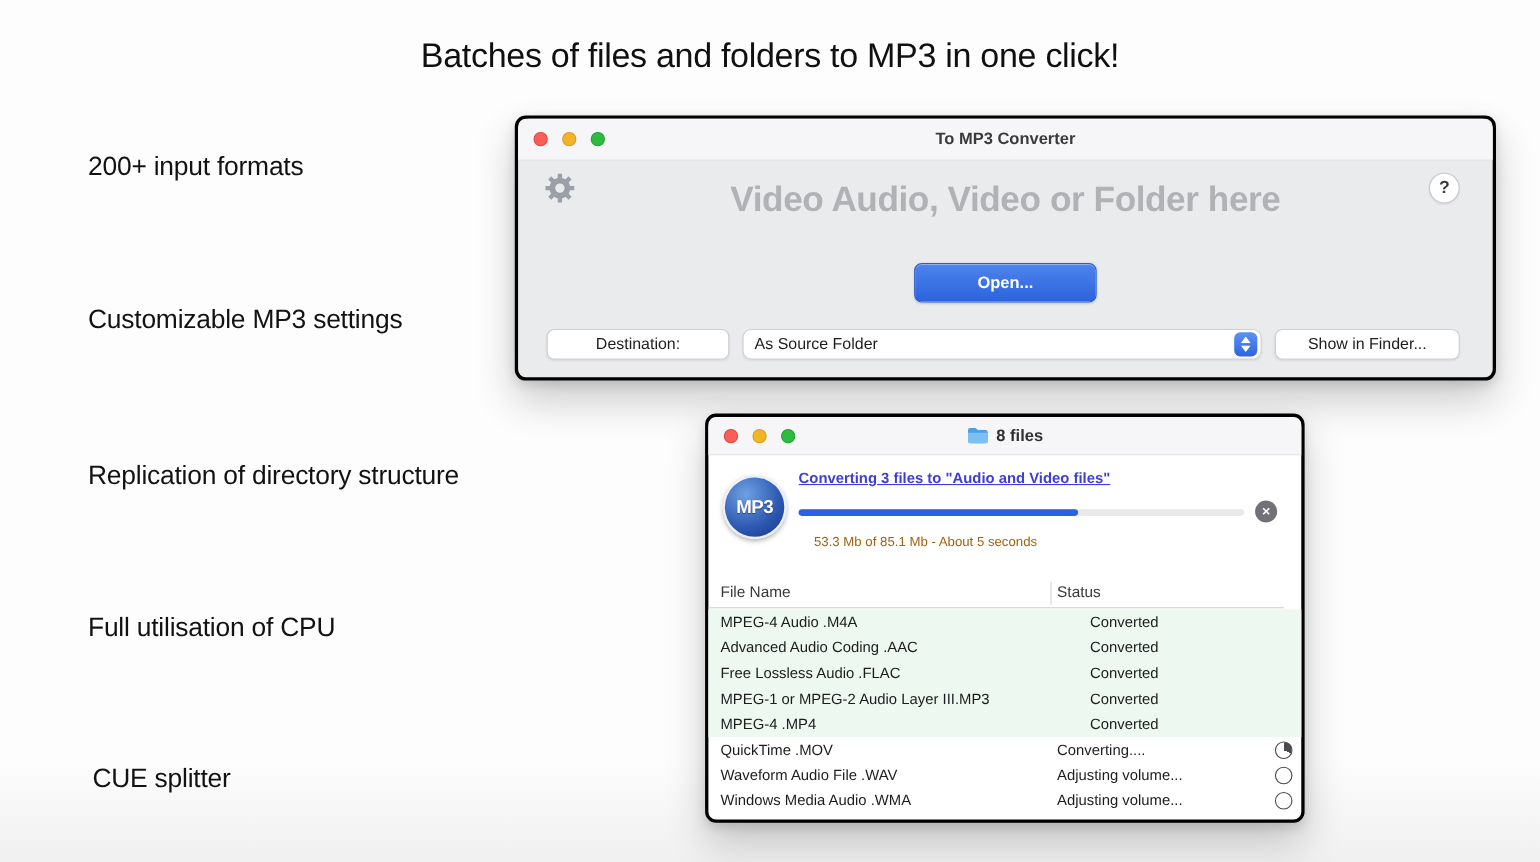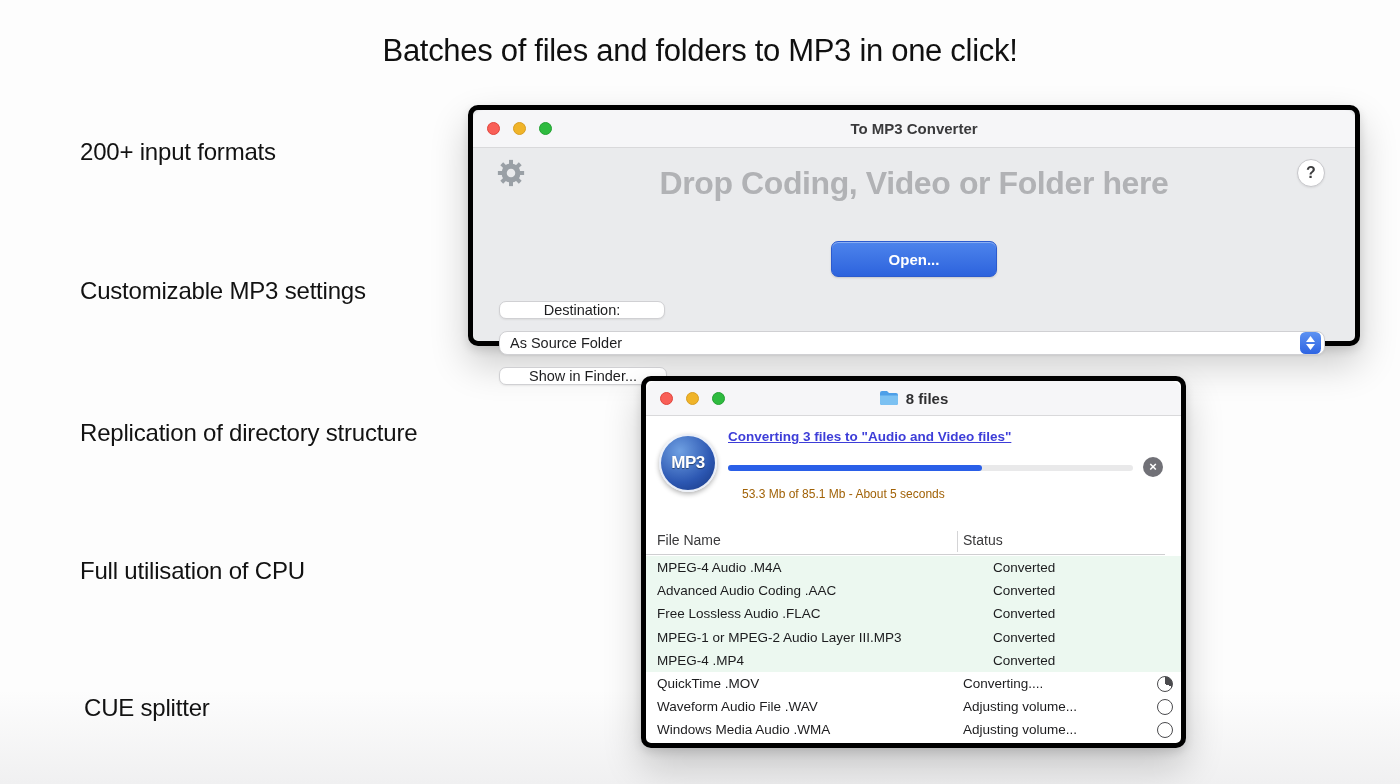--- a/index.html
+++ b/index.html
@@ -18,21 +18,21 @@
     text-align:center; font-size:31px; font-weight:400; color:#101010;
     letter-spacing:-0.3px;
   }
   .feature {
     position:absolute; left:80px; font-size:24px; color:#121212; letter-spacing:-0.2px;
   }
   .f0 { top:138px; } .f1 { top:277px; } .f2 { top:419px; } .f3 { top:557px; } .f4 { top:694px; left:84px; }
 
   
   .win {
-    position:absolute; border-radius:10px; border:5px solid #000000;
+    position:absolute; border-radius:10px; border:3px solid #000000;
     box-shadow:0 18px 38px rgba(0,0,0,.20), 0 4px 10px rgba(0,0,0,.12);
   }
   .titlebar {
     position:relative; display:flex; align-items:center;
     padding-left:14px; border-radius:10px 10px 0 0;
     background:#f6f6f8; border-bottom:1px solid #d9d9db;
   }
   .dot { width:13px; height:13px; border-radius:50%; margin-right:13px; flex:0 0 auto; }
   .dot.red { background:#f95f57; border:0.5px solid #e0443c; }
   .dot.yellow { background:#f0b429; border:0.5px solid #d89e22; }
@@ -59,21 +59,21 @@
   .openbtn {
     position:absolute; left:50%; transform:translateX(-50%); top:93px;
     width:166px; height:36px; border-radius:7px;
     background:linear-gradient(#4d84ec, #2d63dd);
     border:1px solid #2c5bce;
     color:#ffffff; font-size:15px; font-weight:700;
     box-shadow:inset 0 1px 0 rgba(255,255,255,.35), 0 1px 2px rgba(0,0,0,.15);
   }
   .destrow {
     position:absolute; left:26px; right:30px; bottom:21px;
-    display:flex; gap:12px; height:28px;flex-direction:column;
+    display:flex; gap:12px; height:28px;
   }
   .macbtn {
     background:#ffffff; border:1px solid #d0d0d3; border-radius:7px;
     font-size:14.5px; color:#1d1d1f; box-shadow:0 1px 2px rgba(0,0,0,.07);
     font-family:"Liberation Sans", sans-serif;
   }
   .destbtn { width:166px; }
   .finderbtn { width:168px; }
   .selectbox {
     flex:1; background:#ffffff; border:1px solid #d0d0d3; border-radius:8px;
@@ -166,21 +166,21 @@
             <line x1="12" y1="1.5" x2="12" y2="22.5"></line>
             <line x1="1.5" y1="12" x2="22.5" y2="12"></line>
             <line x1="4.6" y1="4.6" x2="19.4" y2="19.4"></line>
             <line x1="19.4" y1="4.6" x2="4.6" y2="19.4"></line>
           </g>
           <circle cx="12" cy="12" r="7.6" fill="#9aa0a6"></circle>
           <circle cx="12" cy="12" r="3.4" fill="#eaebed"></circle>
         </svg>
       </button>
       <button class="helpbtn">?</button>
-      <div class="droptext">Drop Coding, Video or Folder here</div>
+      <div class="droptext">Video Audio, Video or Folder here</div>
       <button class="openbtn">Open...</button>
       <div class="destrow">
         <button class="macbtn destbtn">Destination:</button>
         <div class="selectbox">
           <span>As Source Folder</span>
           <span class="stepper">
             <svg width="9" height="6" viewBox="0 0 9 6">
                 <polygon points="4.5,0 9,6 0,6" fill="#ffffff"></polygon>
               </svg>
             <svg width="9" height="6" viewBox="0 0 9 6">

